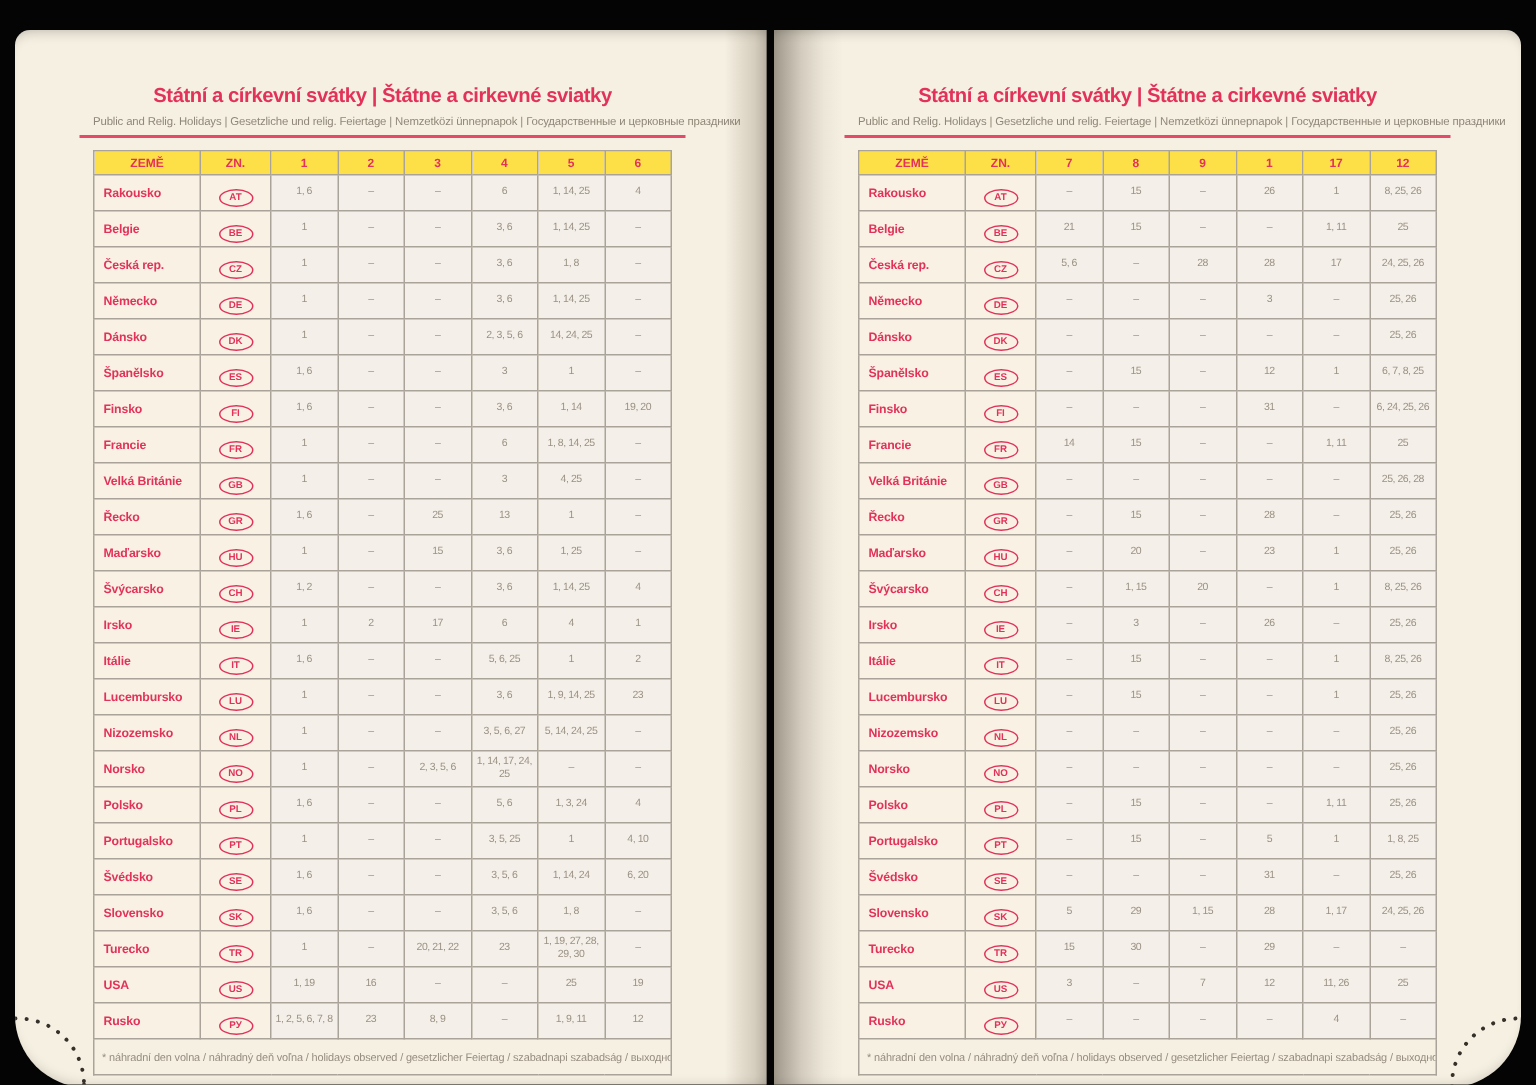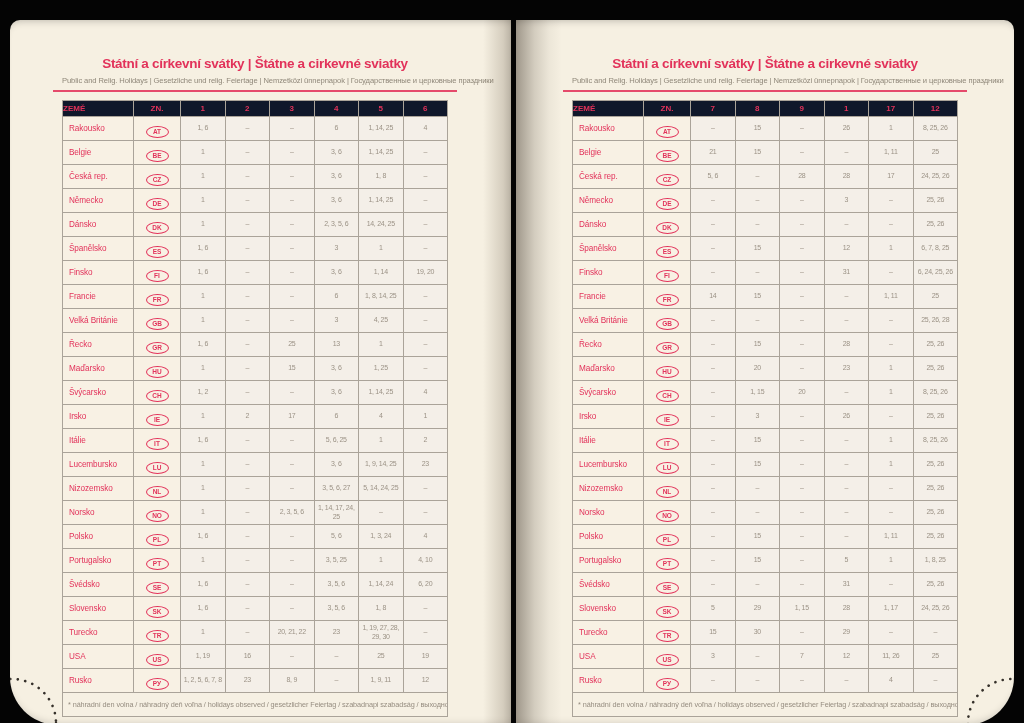--- a/index.html
+++ b/index.html
@@ -44,25 +44,25 @@
   .rule-bottom{margin:6px 0 0;}
   table.holidays{
     margin-top:8px;width:386px;border-collapse:collapse;table-layout:fixed;
   }
   table.holidays th, table.holidays td{
     border:1px solid #aaa399;
     overflow:hidden;
   }
   table.holidays th{
     height:15px;color:var(--accent,#e2325a);font-size:8px;font-weight:bold;
-    padding:0;background:#0f172a;
+    text-align:center;padding:0;background:#fde047;
   }
   th.col-country{text-align:left;padding-left:6px;}
   td.country{
-    height:21px;color:var(--accent,#e2325a);font-size:8.2px;font-weight:normal;
+    height:21px;color:var(--accent,#e2325a);font-size:8.2px;font-weight:bold;
     text-align:left;padding-left:6px;letter-spacing:-0.1px;background:#f8f1e4;
     white-space:nowrap;
   }
   td.zn{background:#f8f1e4;text-align:center;padding:0;}
   .badge{
     display:inline-block;min-width:13px;padding:1px 4px 1px;
     border:1px solid var(--accent,#e2325a);border-radius:50%;
     color:var(--accent,#e2325a);font-size:6.5px;font-weight:bold;line-height:8px;
   }
   td.val{

